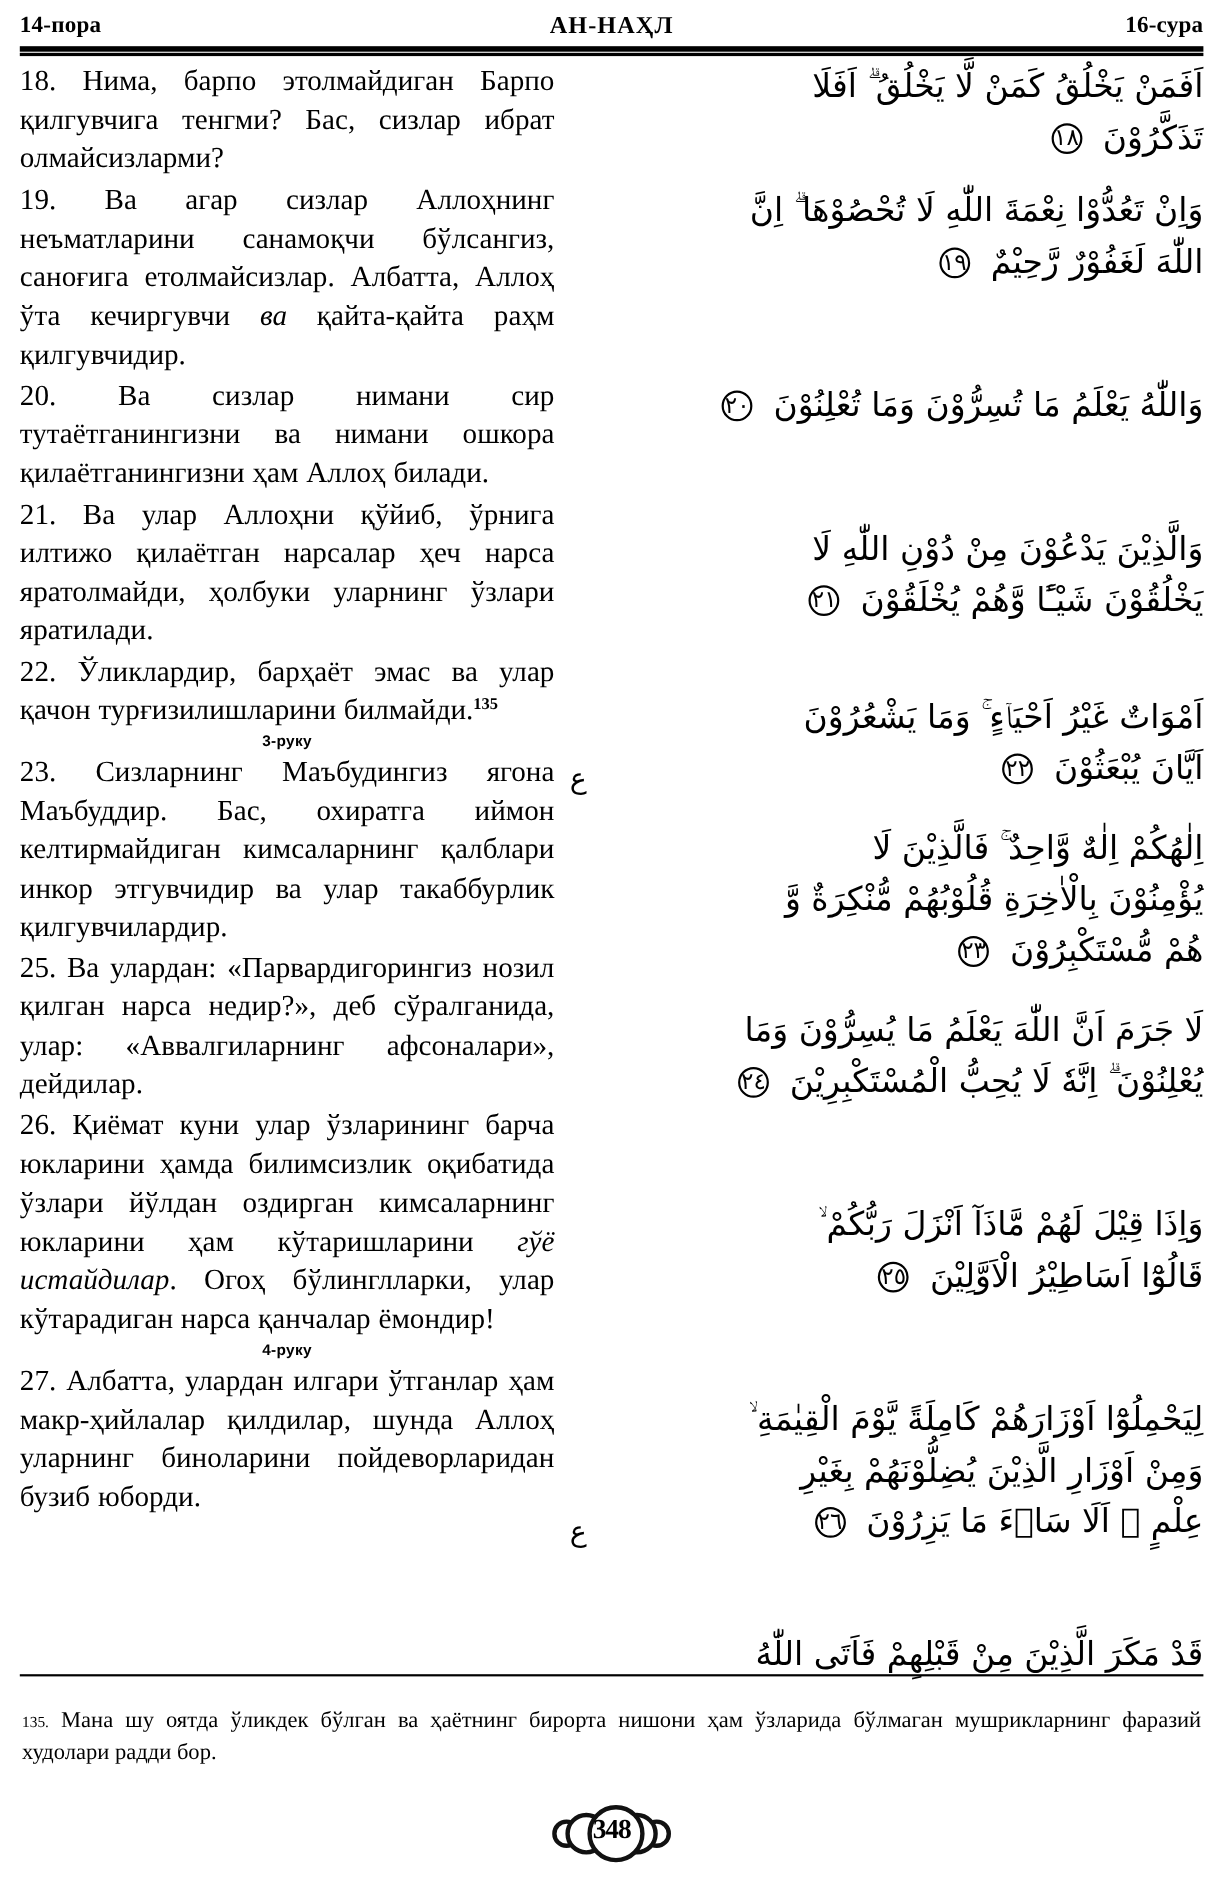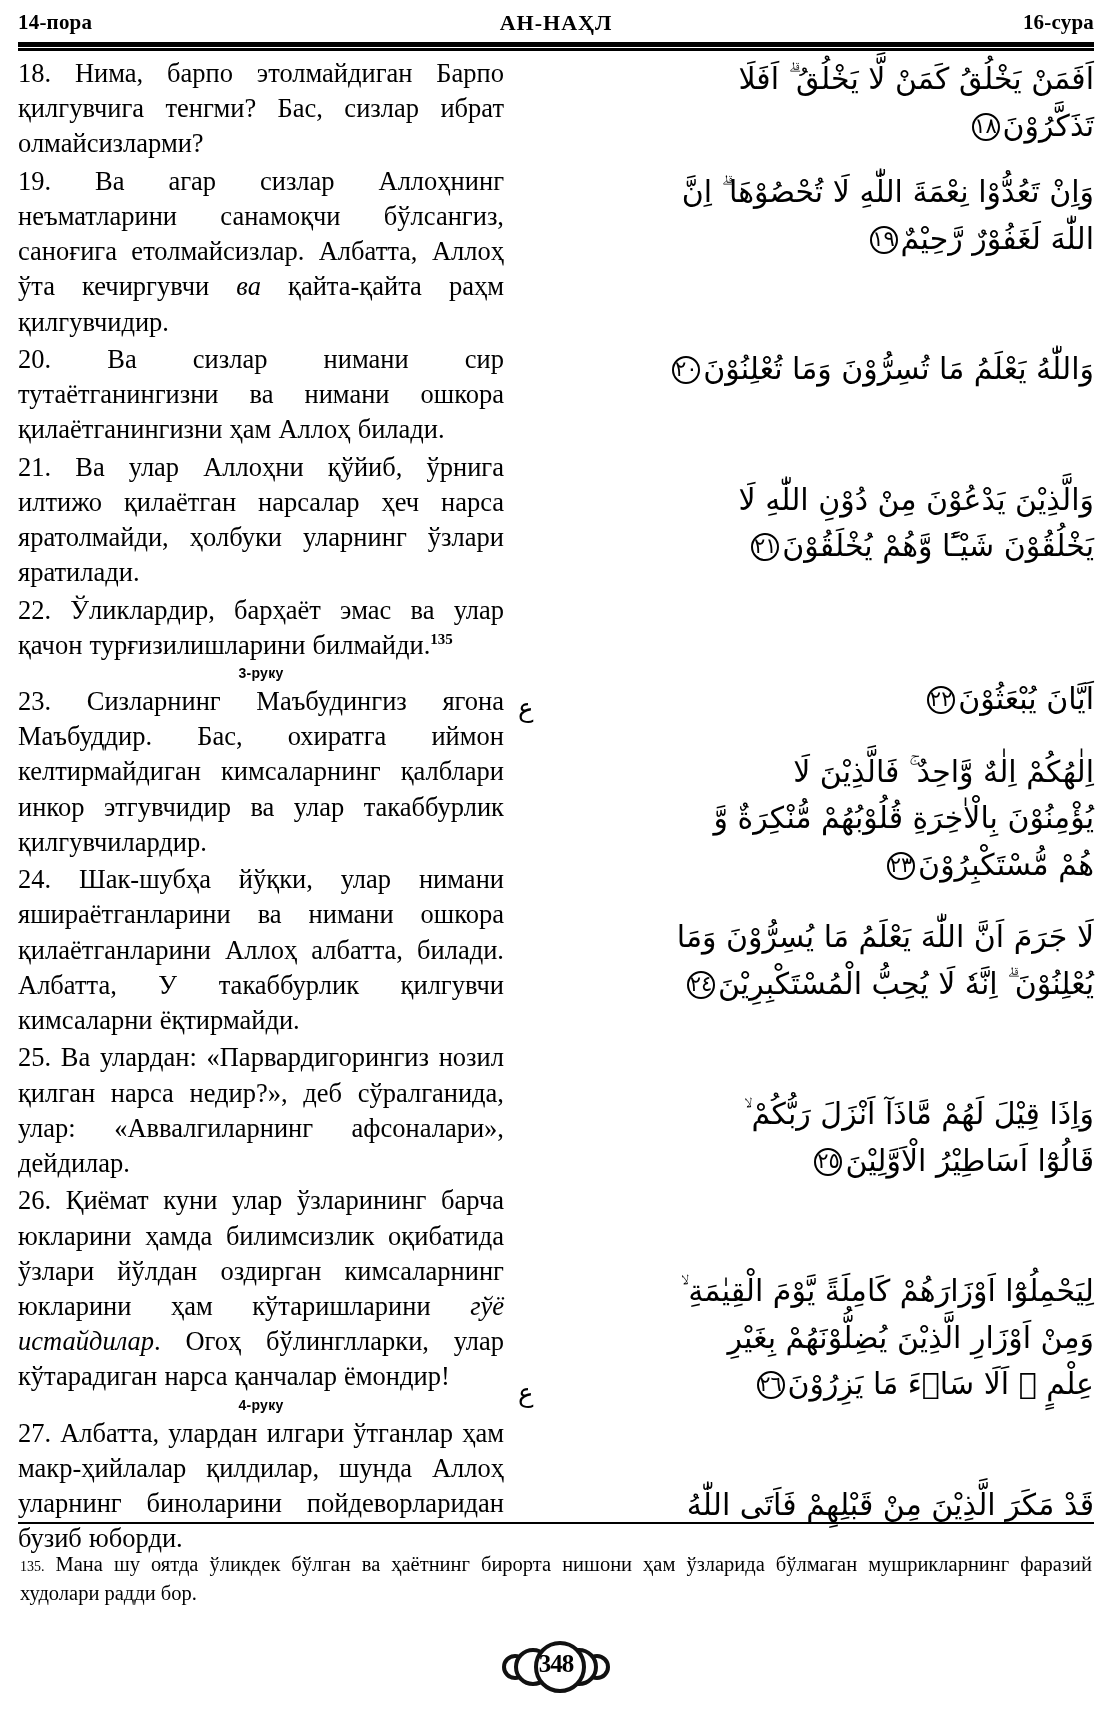--- a/index.html
+++ b/index.html
@@ -131,21 +131,21 @@
   .ayah-block .ayah-num {
     font-size: 21px;
     display: inline-block;
     border: 2px solid #000;
     border-radius: 50%;
     width: 24px;
     height: 24px;
     line-height: 22px;
     text-align: center;
     vertical-align: 3px;
-    margin: 0 3px;
+    margin: 0 19px;
   }
   .ruku-mark {
     position: absolute;
     left: 0;
     bottom: 2px;
     font-family: "DejaVu Sans", sans-serif;
     font-size: 26px;
     line-height: 1;
     direction: rtl;
   }
@@ -260,24 +260,20 @@
         <span>Ўликлардир, барҳаёт эмас ва улар қачон турғизилишларини билмайди.</span><span class="fn-ref">135</span>
       </p>
 
       <div class="ruku-head">3-руку</div>
 
       <p class="verse">
         <span class="num">23.</span>
         <span>Сизларнинг Маъбудингиз ягона Маъбуддир. Бас, охиратга иймон келтирмайдиган кимсаларнинг қалблари инкор этгувчидир ва улар такаббурлик қилгувчилардир.</span>
       </p>
 
-      <p class="verse">
-        <span class="num">24.</span>
-        <span>Шак-шубҳа йўқки, улар нимани яшираётганларини ва нимани ошкора қилаётганларини Аллоҳ албатта, билади. Албатта, У такаббурлик қилгувчи кимсаларни ёқтирмайди.</span>
-      </p>
 
       <p class="verse">
         <span class="num">25.</span>
         <span>Ва улардан: «Парвардигорингиз нозил қилган нарса недир?», деб сўралганида, улар: «Аввалгиларнинг афсоналари», дейдилар.</span>
       </p>
 
       <p class="verse">
         <span class="num">26.</span>
         <span>Қиёмат куни улар ўзларининг барча юкларини ҳамда билимсизлик оқибатида ўзлари йўлдан оздирган кимсаларнинг юкларини ҳам кўтаришларини </span><i>гўё истайдилар</i><span>. Огоҳ бўлинглларки, улар кўтарадиган нарса қанчалар ёмондир!</span>
       </p>
@@ -314,21 +310,21 @@
 
       <div class="ayah-block">
         <span>وَالَّذِيْنَ يَدْعُوْنَ مِنْ دُوْنِ اللّٰهِ لَا</span><br>
         <span>يَخْلُقُوْنَ شَيْـًٔا وَّهُمْ يُخْلَقُوْنَ</span><span class="ayah-num">٢١</span>
       </div>
 
       <div class="sp-50"></div>
 
       <div class="ayah-block">
         <span class="ruku-mark">ع</span>
-        <br>
+        <span>اَمْوَاتٌ غَيْرُ اَحْيَاۤءٍ ۚ وَمَا يَشْعُرُوْنَ</span><br>
         <span>اَيَّانَ يُبْعَثُوْنَ</span><span class="ayah-num">٢٢</span>
       </div>
 
       <div class="sp-16"></div>
 
       <div class="ayah-block">
         <span>اِلٰهُكُمْ اِلٰهٌ وَّاحِدٌ ۚ فَالَّذِيْنَ لَا</span><br>
         <span>يُؤْمِنُوْنَ بِالْاٰخِرَةِ قُلُوْبُهُمْ مُّنْكِرَةٌ وَّ</span><br>
         <span>هُمْ مُّسْتَكْبِرُوْنَ</span><span class="ayah-num">٢٣</span>
       </div>

